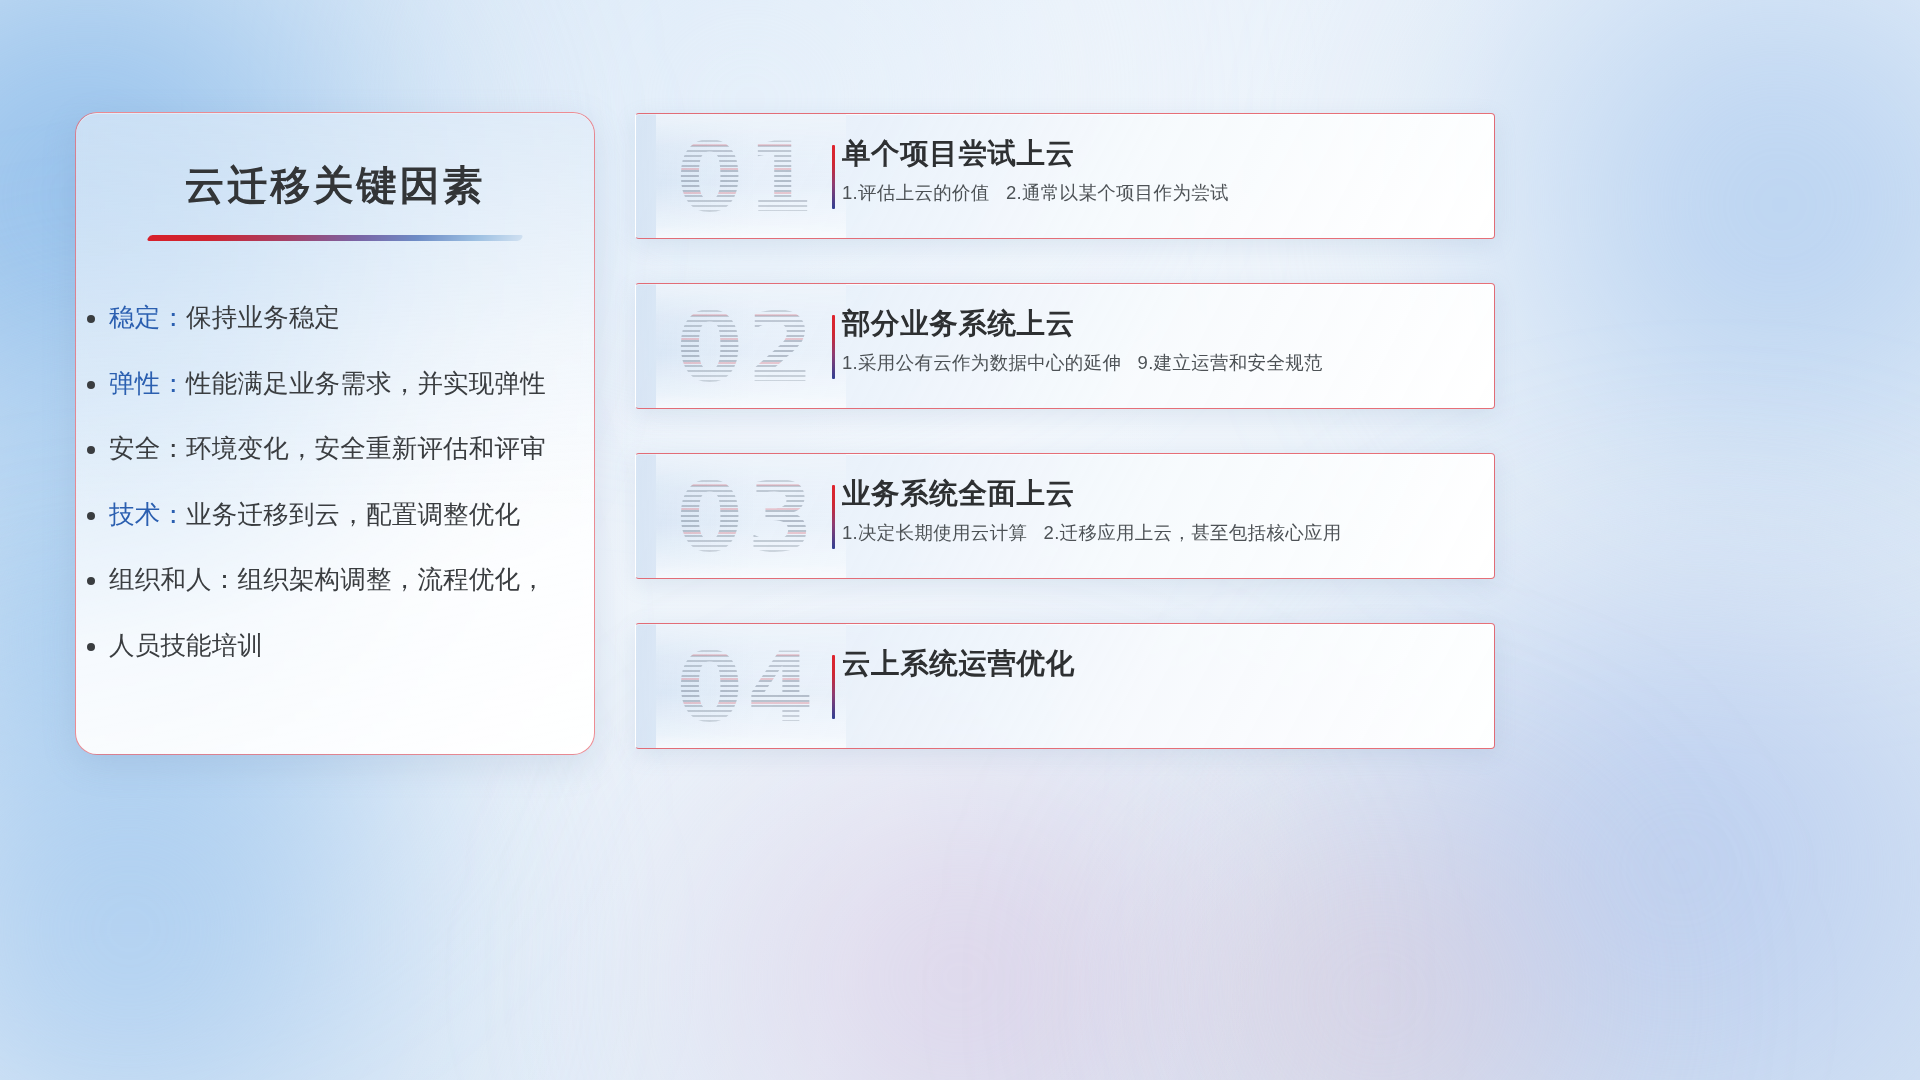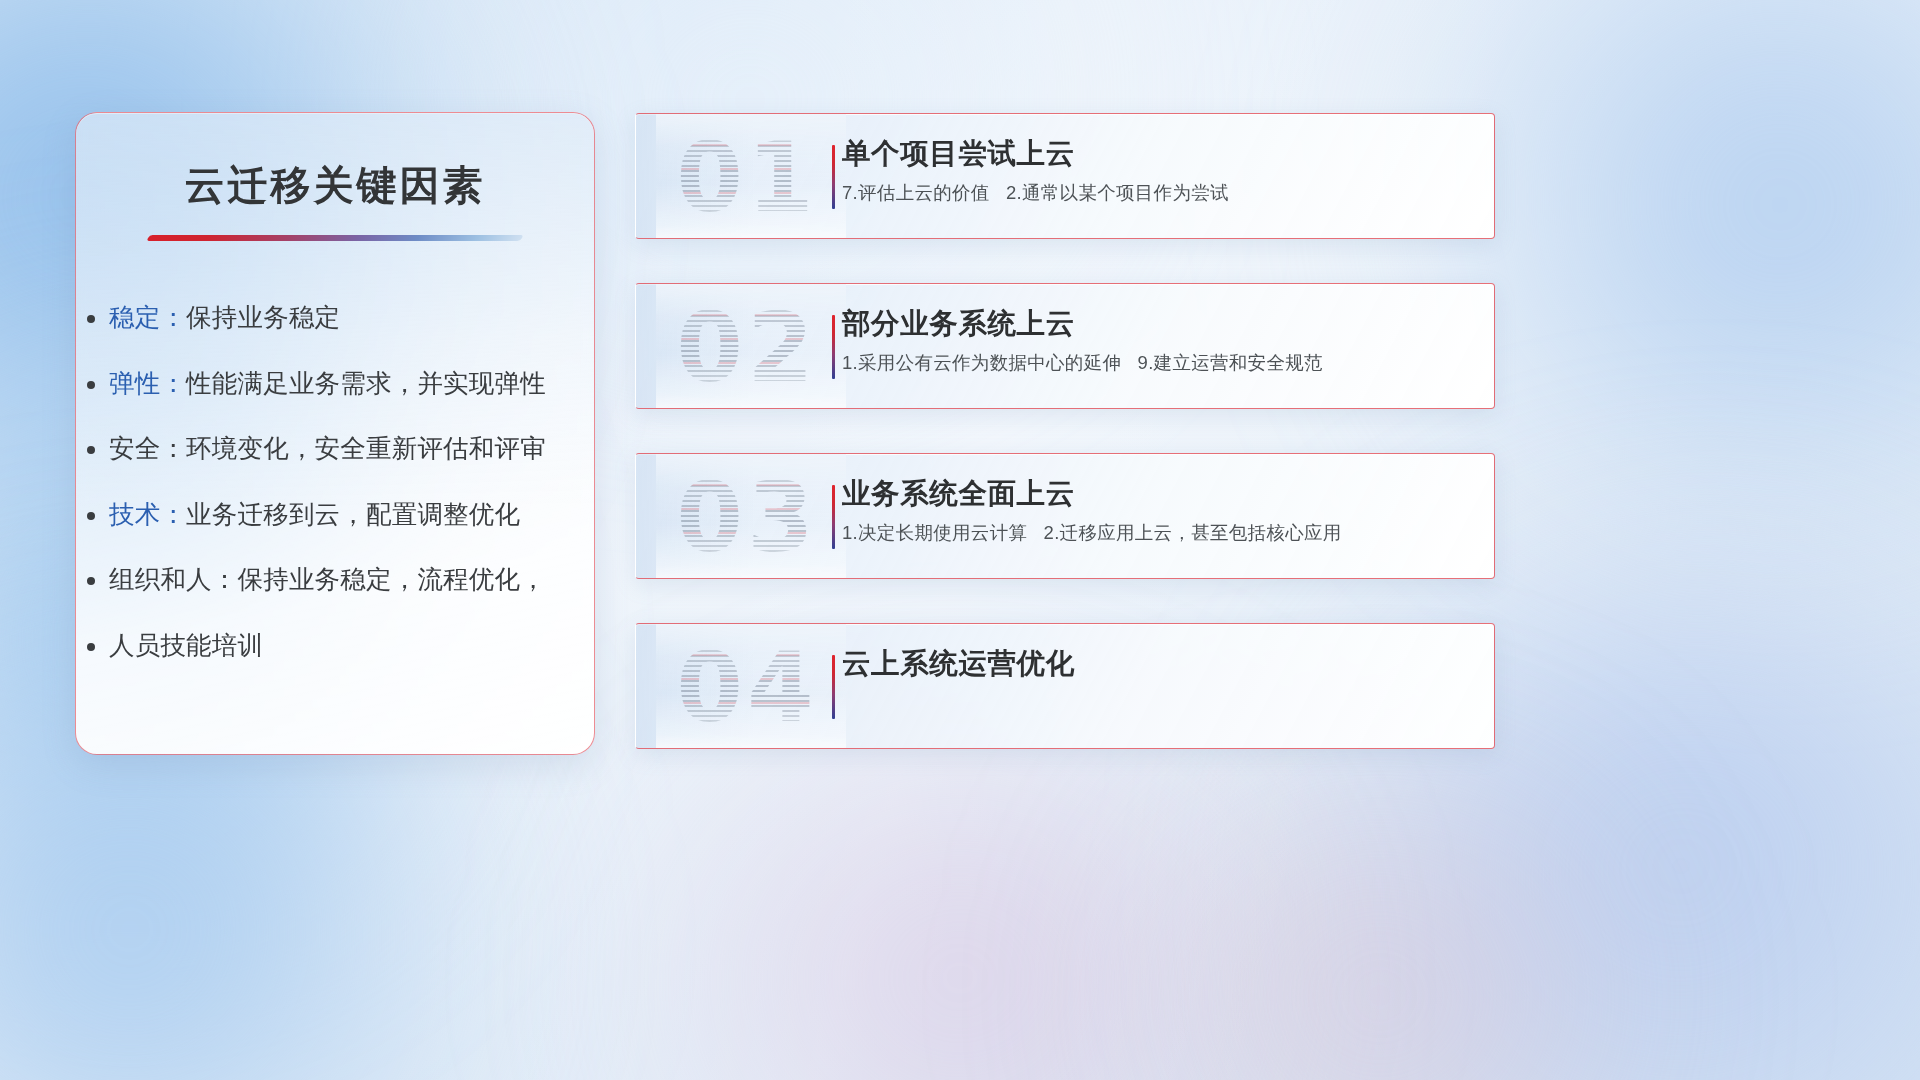--- a/index.html
+++ b/index.html
@@ -178,39 +178,39 @@
         <li class="factor-row">
           <span class="factor-label">弹性：</span><span class="factor-text">性能满足业务需求，并实现弹性</span>
         </li>
         <li class="factor-row">
           <span class="factor-label plain">安全：</span><span class="factor-text">环境变化，安全重新评估和评审</span>
         </li>
         <li class="factor-row">
           <span class="factor-label">技术：</span><span class="factor-text">业务迁移到云，配置调整优化</span>
         </li>
         <li class="factor-row">
-          <span class="factor-label plain">组织和人：</span><span class="factor-text">保持业务稳定，流程优化，</span>
+          <span class="factor-label plain">组织和人：</span><span class="factor-text">组织架构调整，流程优化，</span>
         </li>
         <li class="factor-row">
           <span class="factor-label plain"></span><span class="factor-text">人员技能培训</span>
         </li>
       </ul>
     </div>
   </section>
 
   <section id="cards">
 
     <article class="card">
       <div class="card-num">01</div>
       <div class="card-num-tint">01</div>
       <div class="card-num-fade"></div>
       <div class="card-accent"></div>
       <div class="card-body">
         <div class="card-title">单个项目尝试上云</div>
-        <div class="card-desc">7.评估上云的价值   2.通常以某个项目作为尝试</div>
+        <div class="card-desc">1.评估上云的价值   2.通常以某个项目作为尝试</div>
       </div>
     </article>
 
     <article class="card">
       <div class="card-num">02</div>
       <div class="card-num-tint">02</div>
       <div class="card-num-fade"></div>
       <div class="card-accent"></div>
       <div class="card-body">
         <div class="card-title">部分业务系统上云</div>

